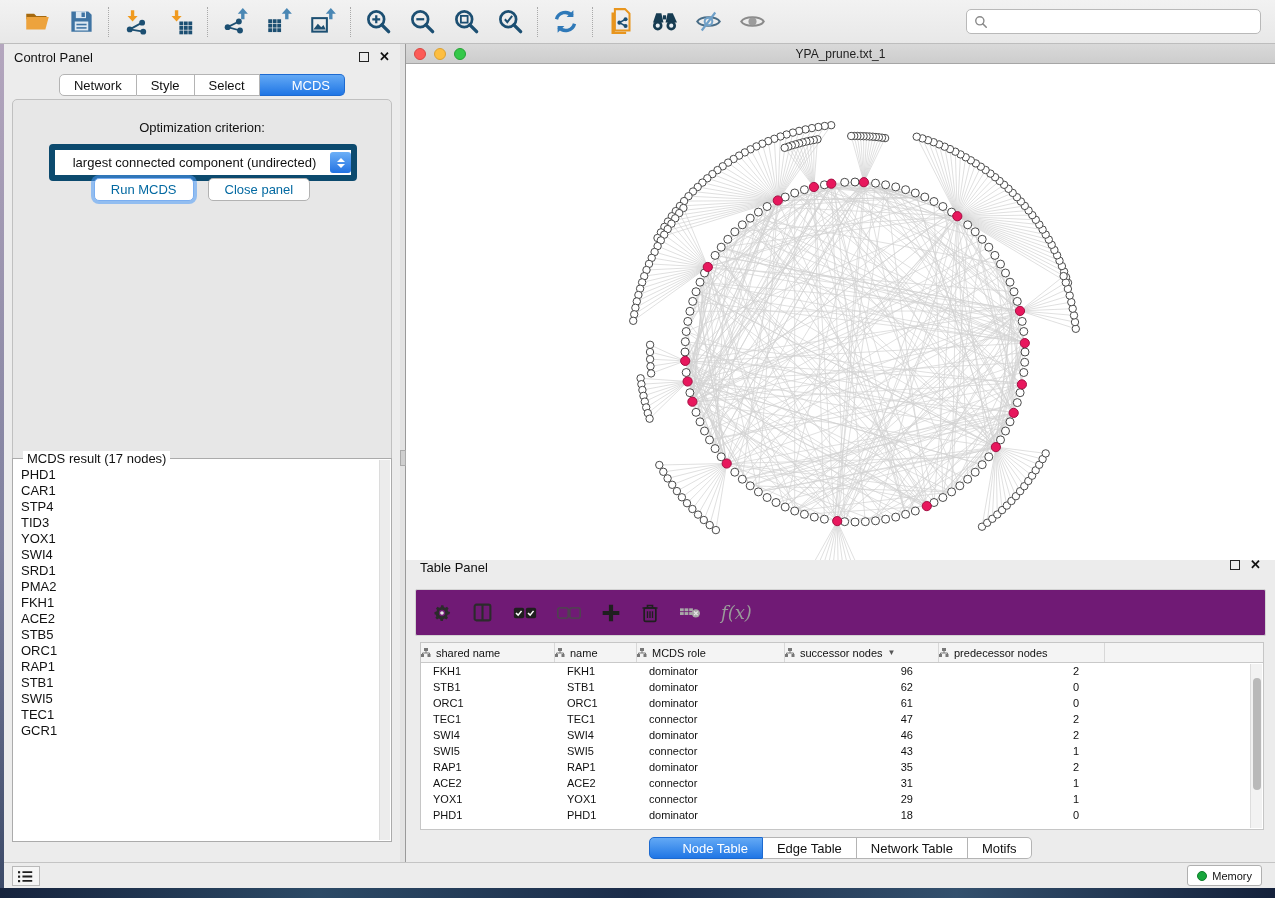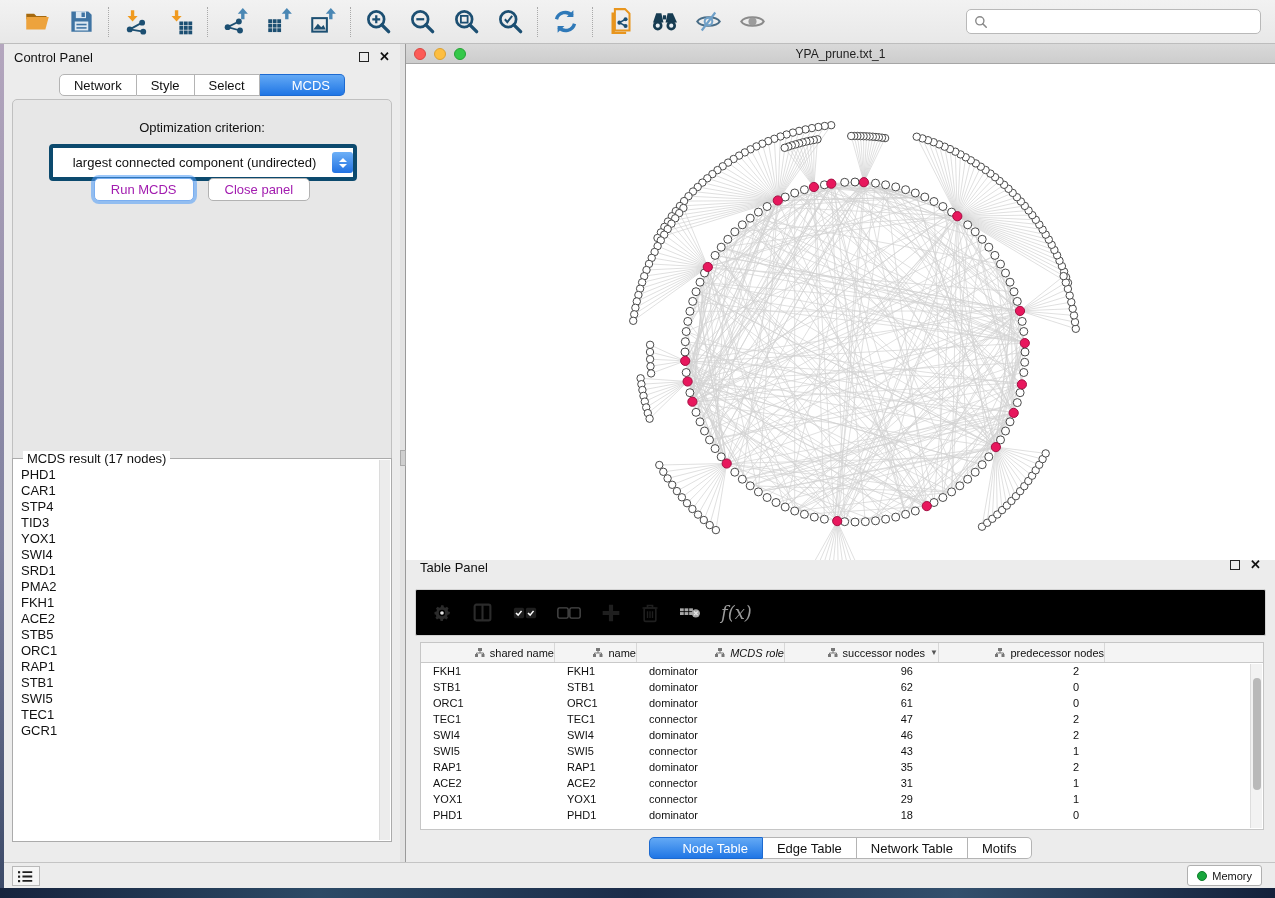--- a/index.html
+++ b/index.html
@@ -39,29 +39,29 @@
   .seg { height:22px; padding:0 14px; background:#fff; border:1px solid #b4b4b4; border-left:none;
     font-size:13px; color:#111; display:flex; align-items:center; cursor:pointer; }
   .seg:first-child { border-left:1px solid #b4b4b4; border-radius:5px 0 0 5px; }
   .seg:last-child { border-radius:0 5px 5px 0; }
   .seg.selected { background:linear-gradient(#63a9f5,#2076e5); border-color:#1d6ad0; color:#fff;padding-left:32px; }
 
   .cp-box { position:absolute; left:8px; top:55px; width:380px; height:402px;
     background:#e7e7e7; border:1px solid #c0c0c0; border-radius:5px; }
   .opt-label { text-align:center; margin-top:20px; font-size:13px; color:#111; }
   .dropdown { position:absolute; left:36px; top:44px; width:308px; height:37px; background:#fff;
-    border:4px solid #0c4a6e; border-radius:4px; display:flex; align-items:center; cursor:pointer; }
+    border:6px solid #0c4a6e; border-radius:4px; display:flex; align-items:center; cursor:pointer; }
   .dropdown-text { flex:1; text-align:center; font-size:13px; color:#111; padding-left:4px; white-space:nowrap; }
   .dropdown-cap { width:21px; height:21px; border-radius:3px; margin-right:0px;
     background:linear-gradient(#6db0f7,#2272e2); display:flex; flex-direction:column; align-items:center; justify-content:center; gap:2px; }
   .arr-up { width:0; height:0; border-left:4px solid transparent; border-right:4px solid transparent; border-bottom:4px solid #fff; }
   .arr-dn { width:0; height:0; border-left:4px solid transparent; border-right:4px solid transparent; border-top:4px solid #fff; }
   .btn-row { position:absolute; left:0; top:78px; width:100%; display:flex; justify-content:center; gap:14px; }
   .mac-btn { height:23px; padding:0 16px; background:#fff; border:1px solid #b2b2b2; border-radius:5px;
-    font-size:13px; color:#a21caf; display:flex; align-items:center; cursor:pointer; }
+    font-size:13px; color:#0369a1; display:flex; align-items:center; cursor:pointer; }
   .mac-btn.focused { box-shadow:0 0 0 3px rgba(77,155,248,.55); border-color:#7aaef0; }
 
   .result-fieldset { position:absolute; left:8px; top:414px; width:380px; height:384px;
     background:#fff; border:1px solid #ababab; }
   .result-legend { position:absolute; left:10px; top:-8px; background:#fff; padding:0 4px; font-size:13px; color:#111; }
   .result-list { position:absolute; left:1px; top:8px; right:12px; bottom:1px; overflow:hidden;
     font-size:13px; color:#111; padding-left:7px; }
   .result-list div { line-height:16px; }
   .result-scroll { position:absolute; right:1px; top:1px; bottom:1px; width:11px; background:#ececec; border-left:1px solid #dcdcdc; }
 
@@ -78,29 +78,29 @@
   .light.red { background:#fc5b57; border:1px solid #d94742; }
   .light.yellow { background:#fdbe41; border:1px solid #dba133; }
   .light.green { background:#35c84a; border:1px solid #26a236; }
   .net-title-text { position:absolute; left:0; right:0; text-align:center; font-size:12px; color:#222; }
   .net-canvas { position:absolute; left:406px; top:64px; width:869px; height:496px; background:#fff; }
 
   
   .table-panel { position:absolute; left:406px; top:560px; width:869px; height:302px; background:#ececec; }
   .tp-header { height:27px; display:flex; align-items:flex-start; padding:0 14px; }
   .tp-title { font-size:13px; color:#111; }
-  .tp-toolbar { position:absolute; left:9px; top:29px; right:9px; height:47px; background:#000000;
+  .tp-toolbar { position:absolute; left:9px; top:29px; right:9px; height:47px; background:#701a75;
     border:1px solid #d2d2d2; border-radius:2px; display:flex; align-items:center; gap:20px; padding:0 16px; }
   .tpi { display:flex; align-items:center; justify-content:center; cursor:pointer; }
   .tpi svg { display:block; }
   .fx { font-family:"DejaVu Serif", serif; font-style:italic; font-size:18px; color:#9a9a9a; }
 
   .table-card { position:absolute; left:14px; top:82px; width:844px; height:188px; background:#fff; border:1px solid #c6c6c6; }
   .thead { display:flex; height:20px; background:#f4f4f4; border-bottom:1px solid #c9c9c9; }
-  .th { display:flex; align-items:center; justify-content:flex-end; gap:5px; font-size:11px; color:#111;
+  .th { display:flex; align-items:center; justify-content:flex-start; gap:5px; font-size:11px; color:#111;
     border-right:1px solid #d8d8d8; cursor:pointer; }
   .th svg { flex:none; }
   .sort-ind { font-size:8px; color:#555; }
   .tbody .trow { display:flex; height:16px; align-items:center; cursor:default; }
   .td { font-size:11px; color:#111; overflow:hidden; white-space:nowrap; }
   .td.l { padding-left:12px; text-align:left; }
   .td.r { padding-right:26px; text-align:right; }
   .tscroll { position:absolute; right:1px; top:21px; bottom:1px; width:12px; background:#f2f2f2; border-left:1px solid #ddd; }
   .tthumb { position:absolute; left:2px; top:14px; width:8px; height:112px; background:#b9b9b9; border-radius:4px; }
 
@@ -1247,21 +1247,21 @@
           </div>
           <div class="th" style="width: 82px;">
             <svg width="10" height="9" viewBox="0 0 10 9">
               <rect x="3" y="0" width="4" height="3" fill="#777"></rect>
               <rect x="0" y="6" width="3" height="3" fill="#777"></rect>
               <rect x="6.5" y="6" width="3" height="3" fill="#777"></rect>
               <path d="M5 3v2M1.5 6V5h7v1" stroke="#777" fill="none"></path>
             </svg>
             <span>name</span>
           </div>
-          <div class="th" style="width: 148px; font-style: italic;">
+          <div class="th" style="width: 148px;">
             <svg width="10" height="9" viewBox="0 0 10 9">
               <rect x="3" y="0" width="4" height="3" fill="#777"></rect>
               <rect x="0" y="6" width="3" height="3" fill="#777"></rect>
               <rect x="6.5" y="6" width="3" height="3" fill="#777"></rect>
               <path d="M5 3v2M1.5 6V5h7v1" stroke="#777" fill="none"></path>
             </svg>
             <span>MCDS role</span>
           </div>
           <div class="th" style="width: 154px;">
             <svg width="10" height="9" viewBox="0 0 10 9">

